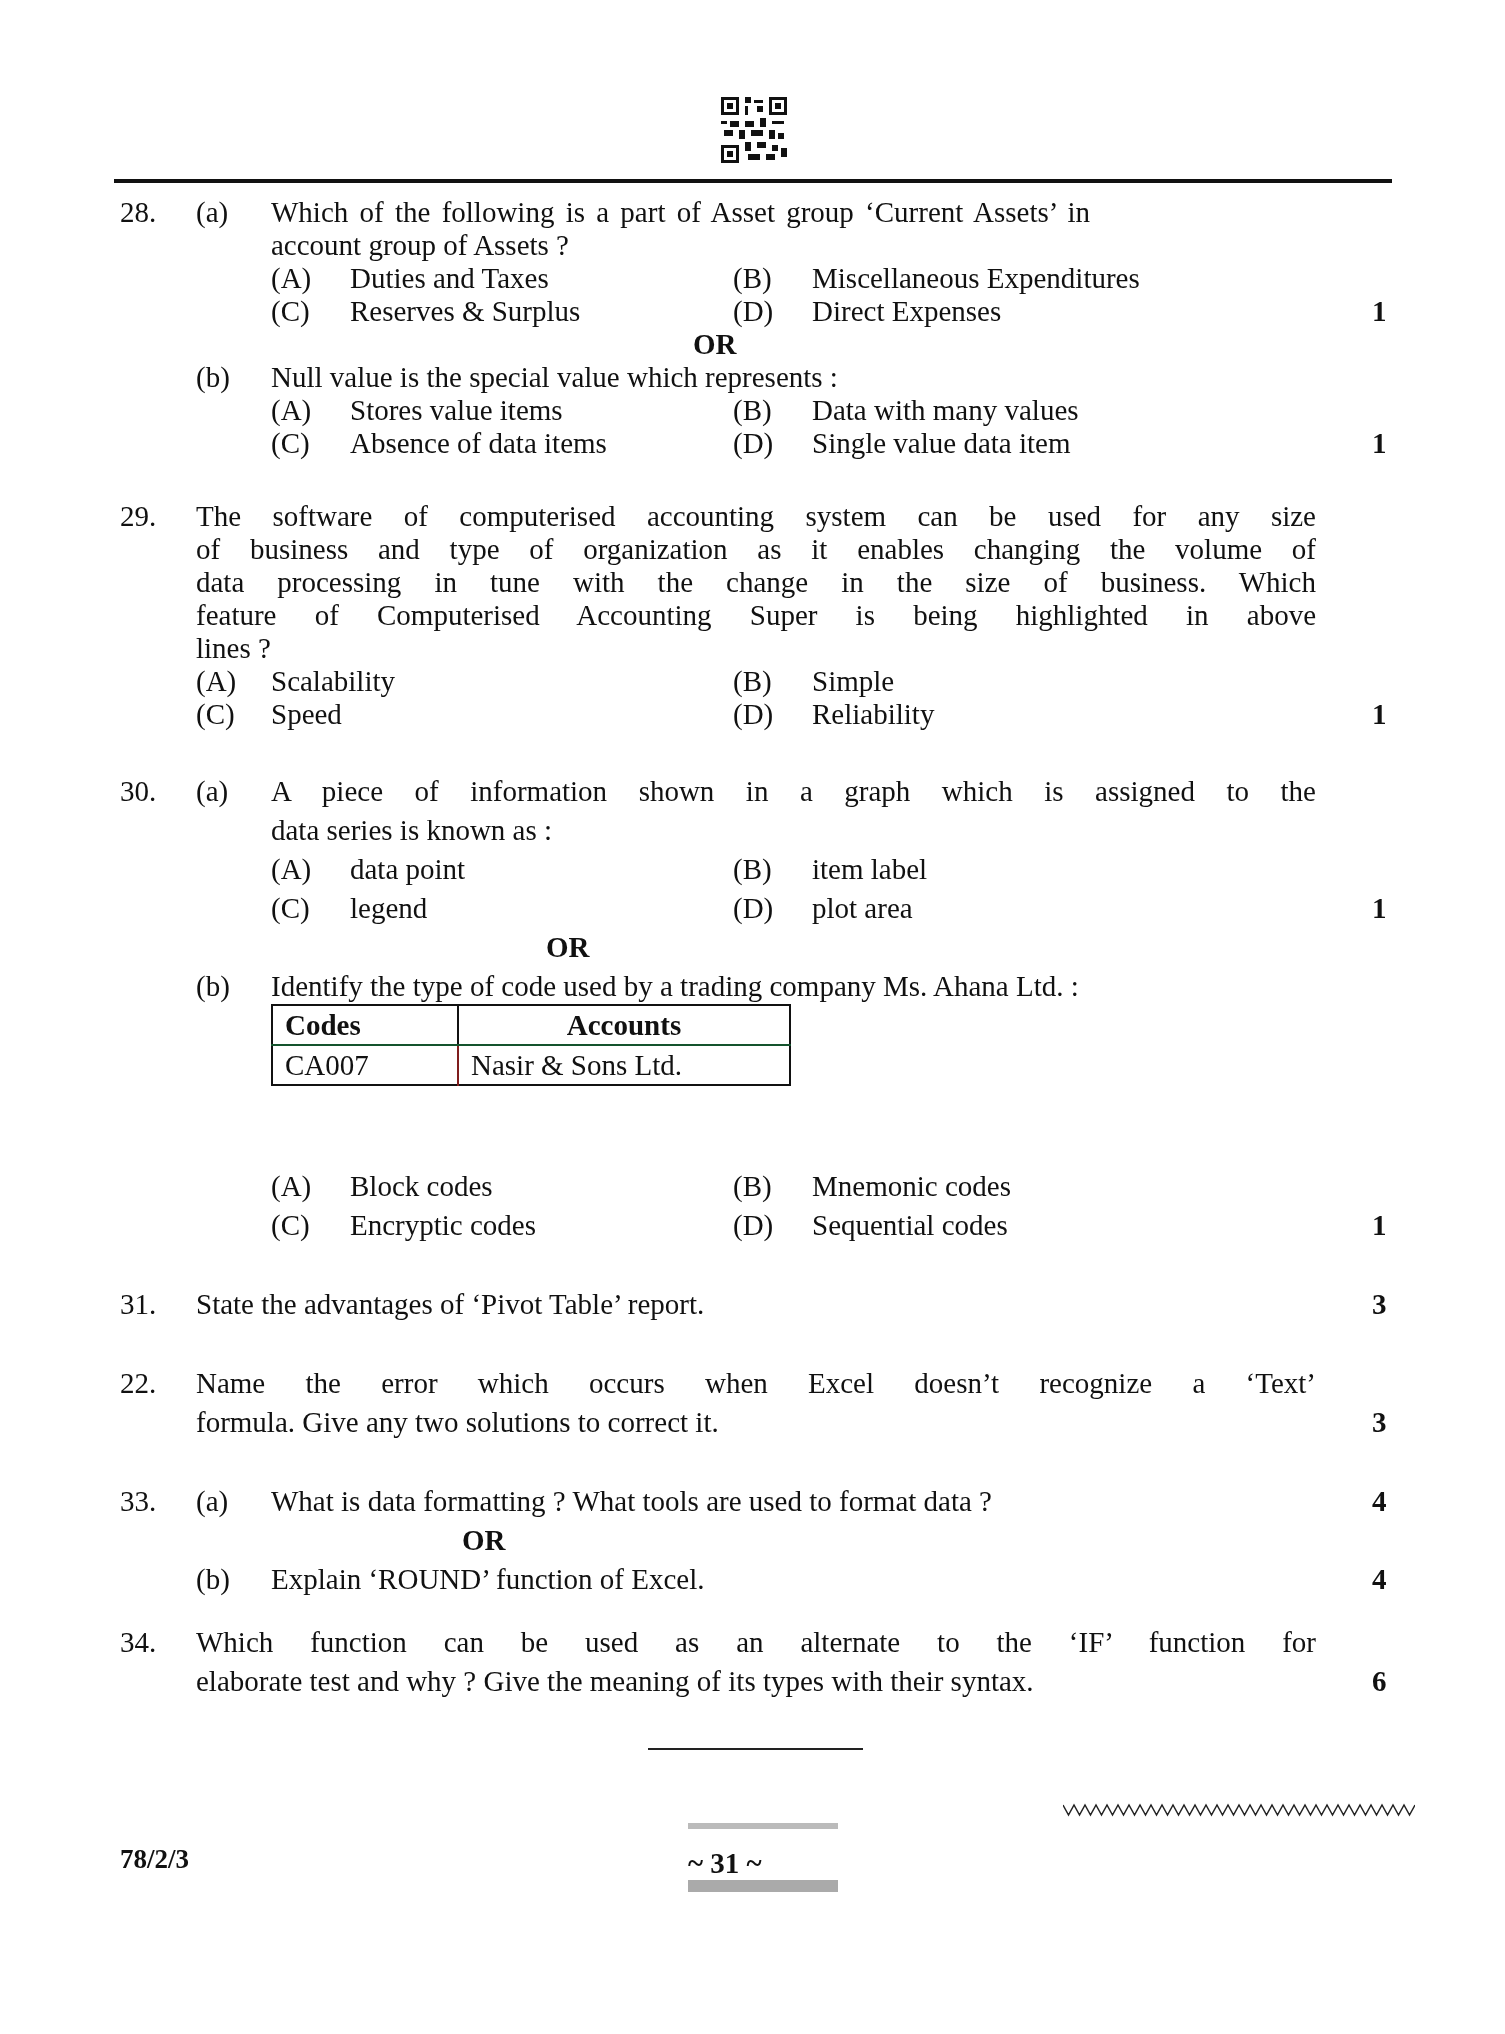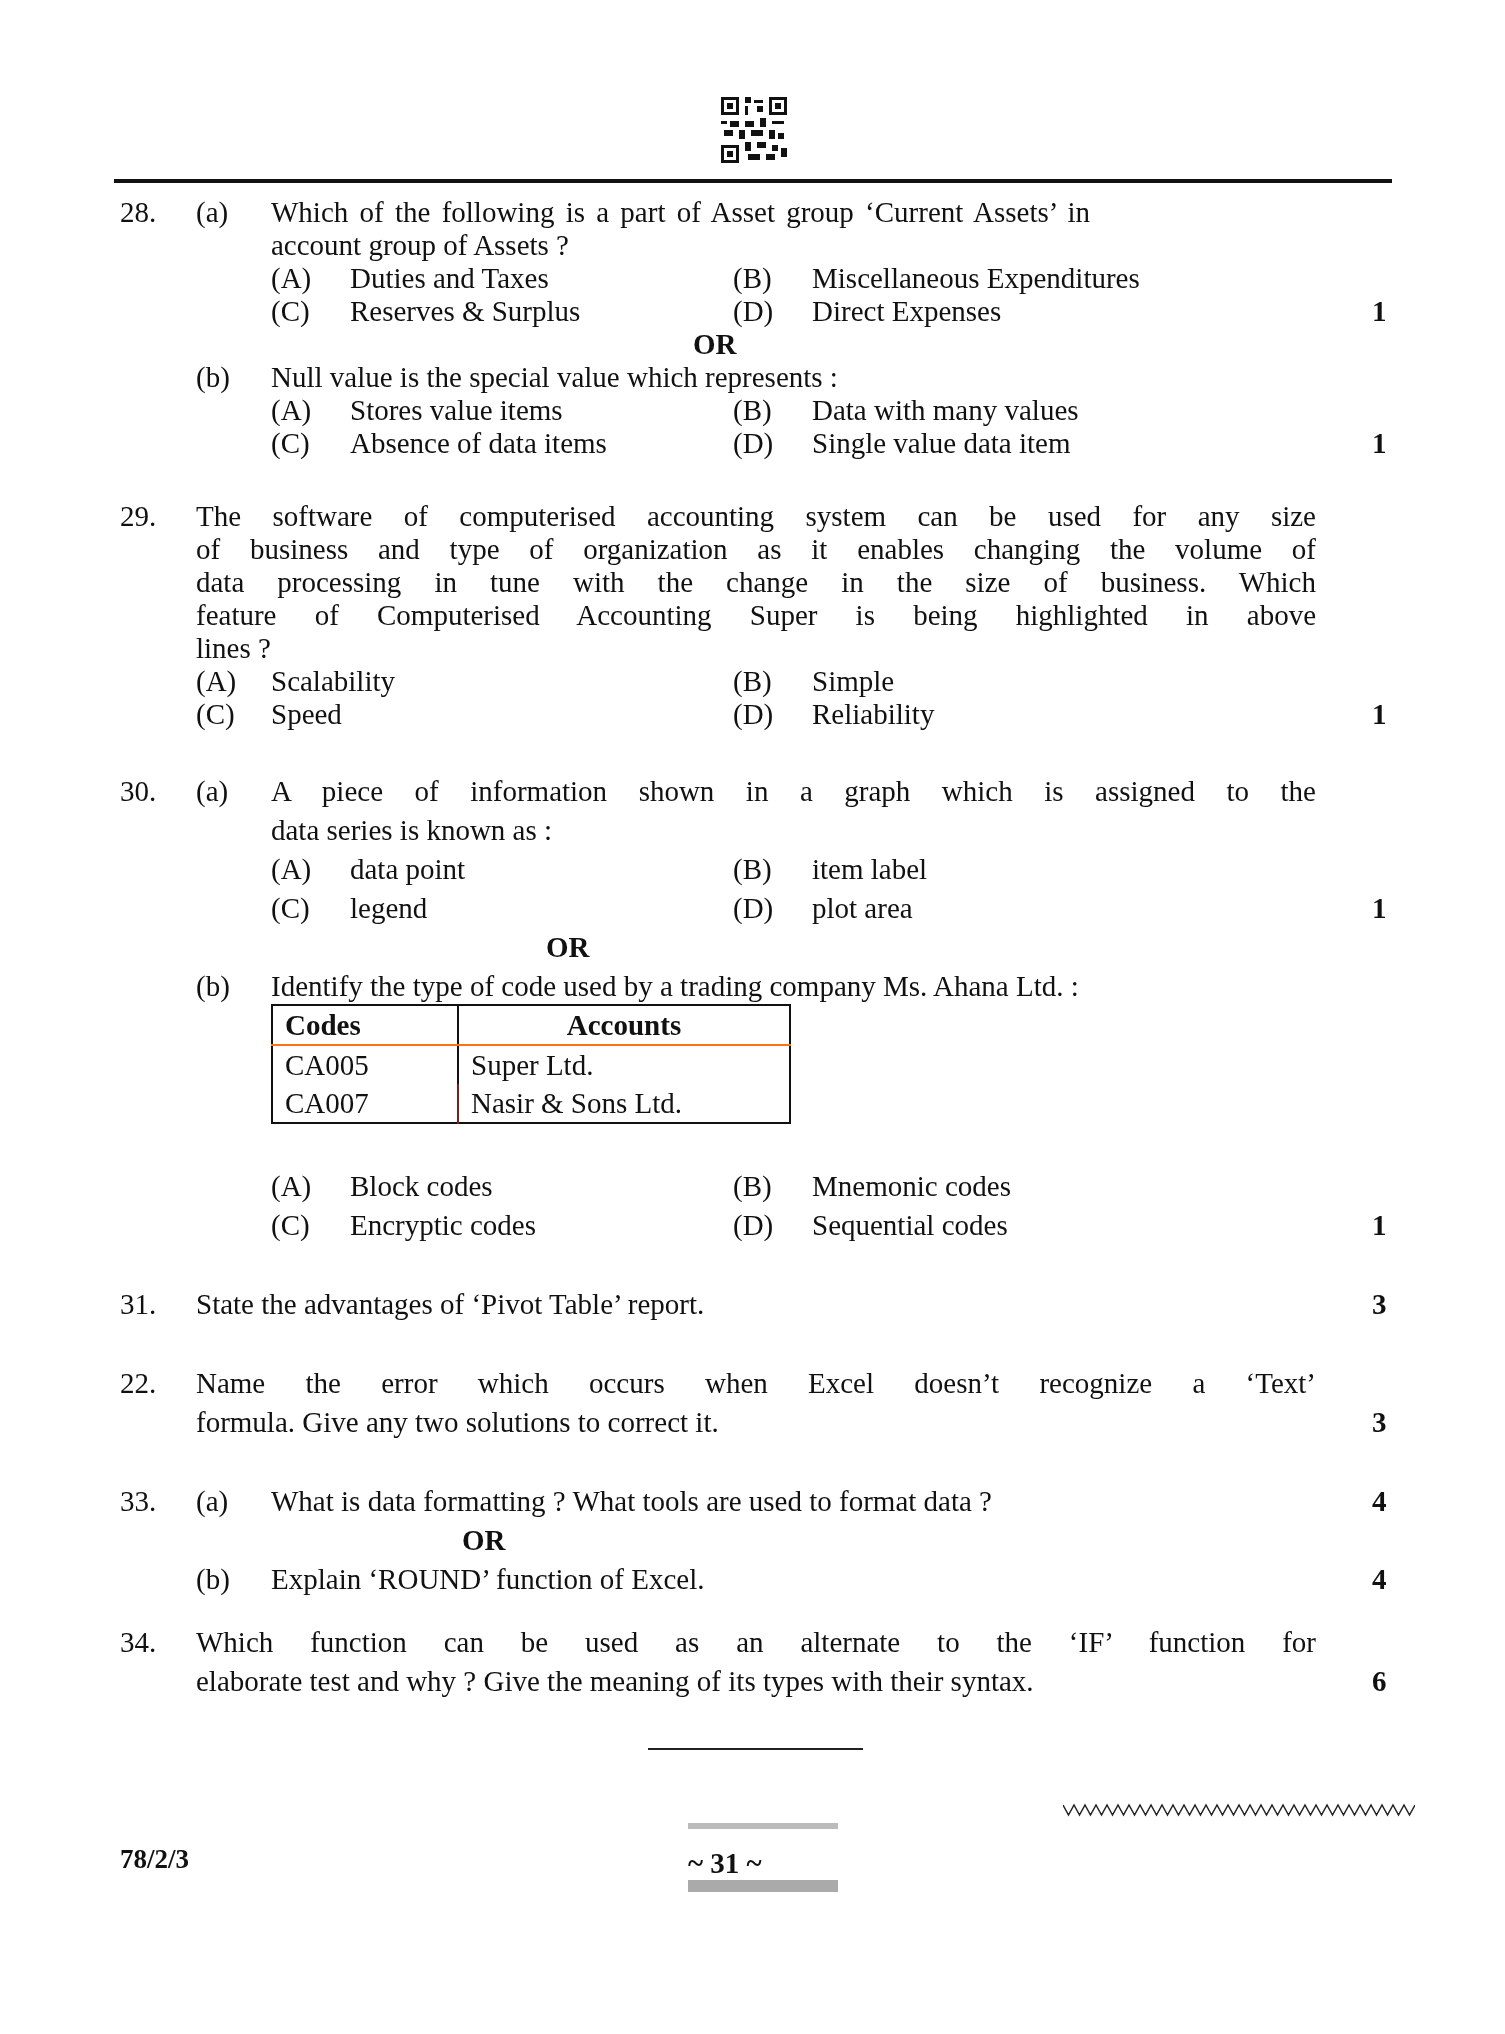--- a/index.html
+++ b/index.html
@@ -6,21 +6,21 @@
   body{width:1505px;height:2034px;position:relative;overflow:hidden;
        font-family:"DejaVu Serif","Liberation Serif",serif;color:#111;}
   .abs{position:absolute;}
   .t{font-family:"Liberation Serif","DejaVu Serif",serif;font-size:29px;line-height:33px;white-space:nowrap;}
   .b{font-weight:bold;}
   .rule{position:absolute;left:114px;width:1278px;height:4px;background:#111;top:179px;}
   .qr{position:absolute;left:718px;top:94px;width:72px;height:72px;}
   .mark{font-weight:bold;}
   table.codes{position:absolute;border-collapse:collapse;font-family:"Liberation Serif",serif;font-size:29px;}
   table.codes td, table.codes th{padding:0 12px;line-height:38px;text-align:left;}
-  table.codes th{border-bottom:2px solid #f97316;font-weight:bold;border-radius:7px;}
+  table.codes th{border-bottom:2px solid #14532d;font-weight:bold;border-radius:7px;}
   .shortline{position:absolute;left:648px;top:1748px;width:215px;height:2px;background:#222;}
   .pnbar1{position:absolute;left:688px;top:1823px;width:150px;height:6px;background:#bbb;}
   .pnbar2{position:absolute;left:688px;top:1880px;width:150px;height:12px;background:#aaa;}
 </style>
 </head>
 <body>
 
 <svg class="qr" viewBox="0 0 24 24">
   <rect x="0" y="0" width="24" height="24" fill="#fff"></rect>
   <g fill="#111">
@@ -123,24 +123,20 @@
 
   <table class="codes" style="left:271px;top:1004px;width:520px;border:2px solid #111">
     <thead>
       <tr>
         <th style="width:160px;border-right:2px solid #111">Codes</th>
         <th style="text-align:center">Accounts</th>
       </tr>
     </thead>
     <tbody>
       <tr>
-        <td style="border-right:2px solid #111">CA005</td>
-        <td>Super Ltd.</td>
-      </tr>
-      <tr>
         <td style="border-right:2px solid #7f1d1d">CA007</td>
         <td>Nasir &amp; Sons Ltd.</td>
       </tr>
     </tbody>
   </table>
 
   <div class="abs t" style="left:271px;top:1170px">(A)</div>
   <div class="abs t" style="left:350px;top:1170px">Block codes</div>
   <div class="abs t" style="left:733px;top:1170px">(B)</div>
   <div class="abs t" style="left:812px;top:1170px">Mnemonic codes</div>

